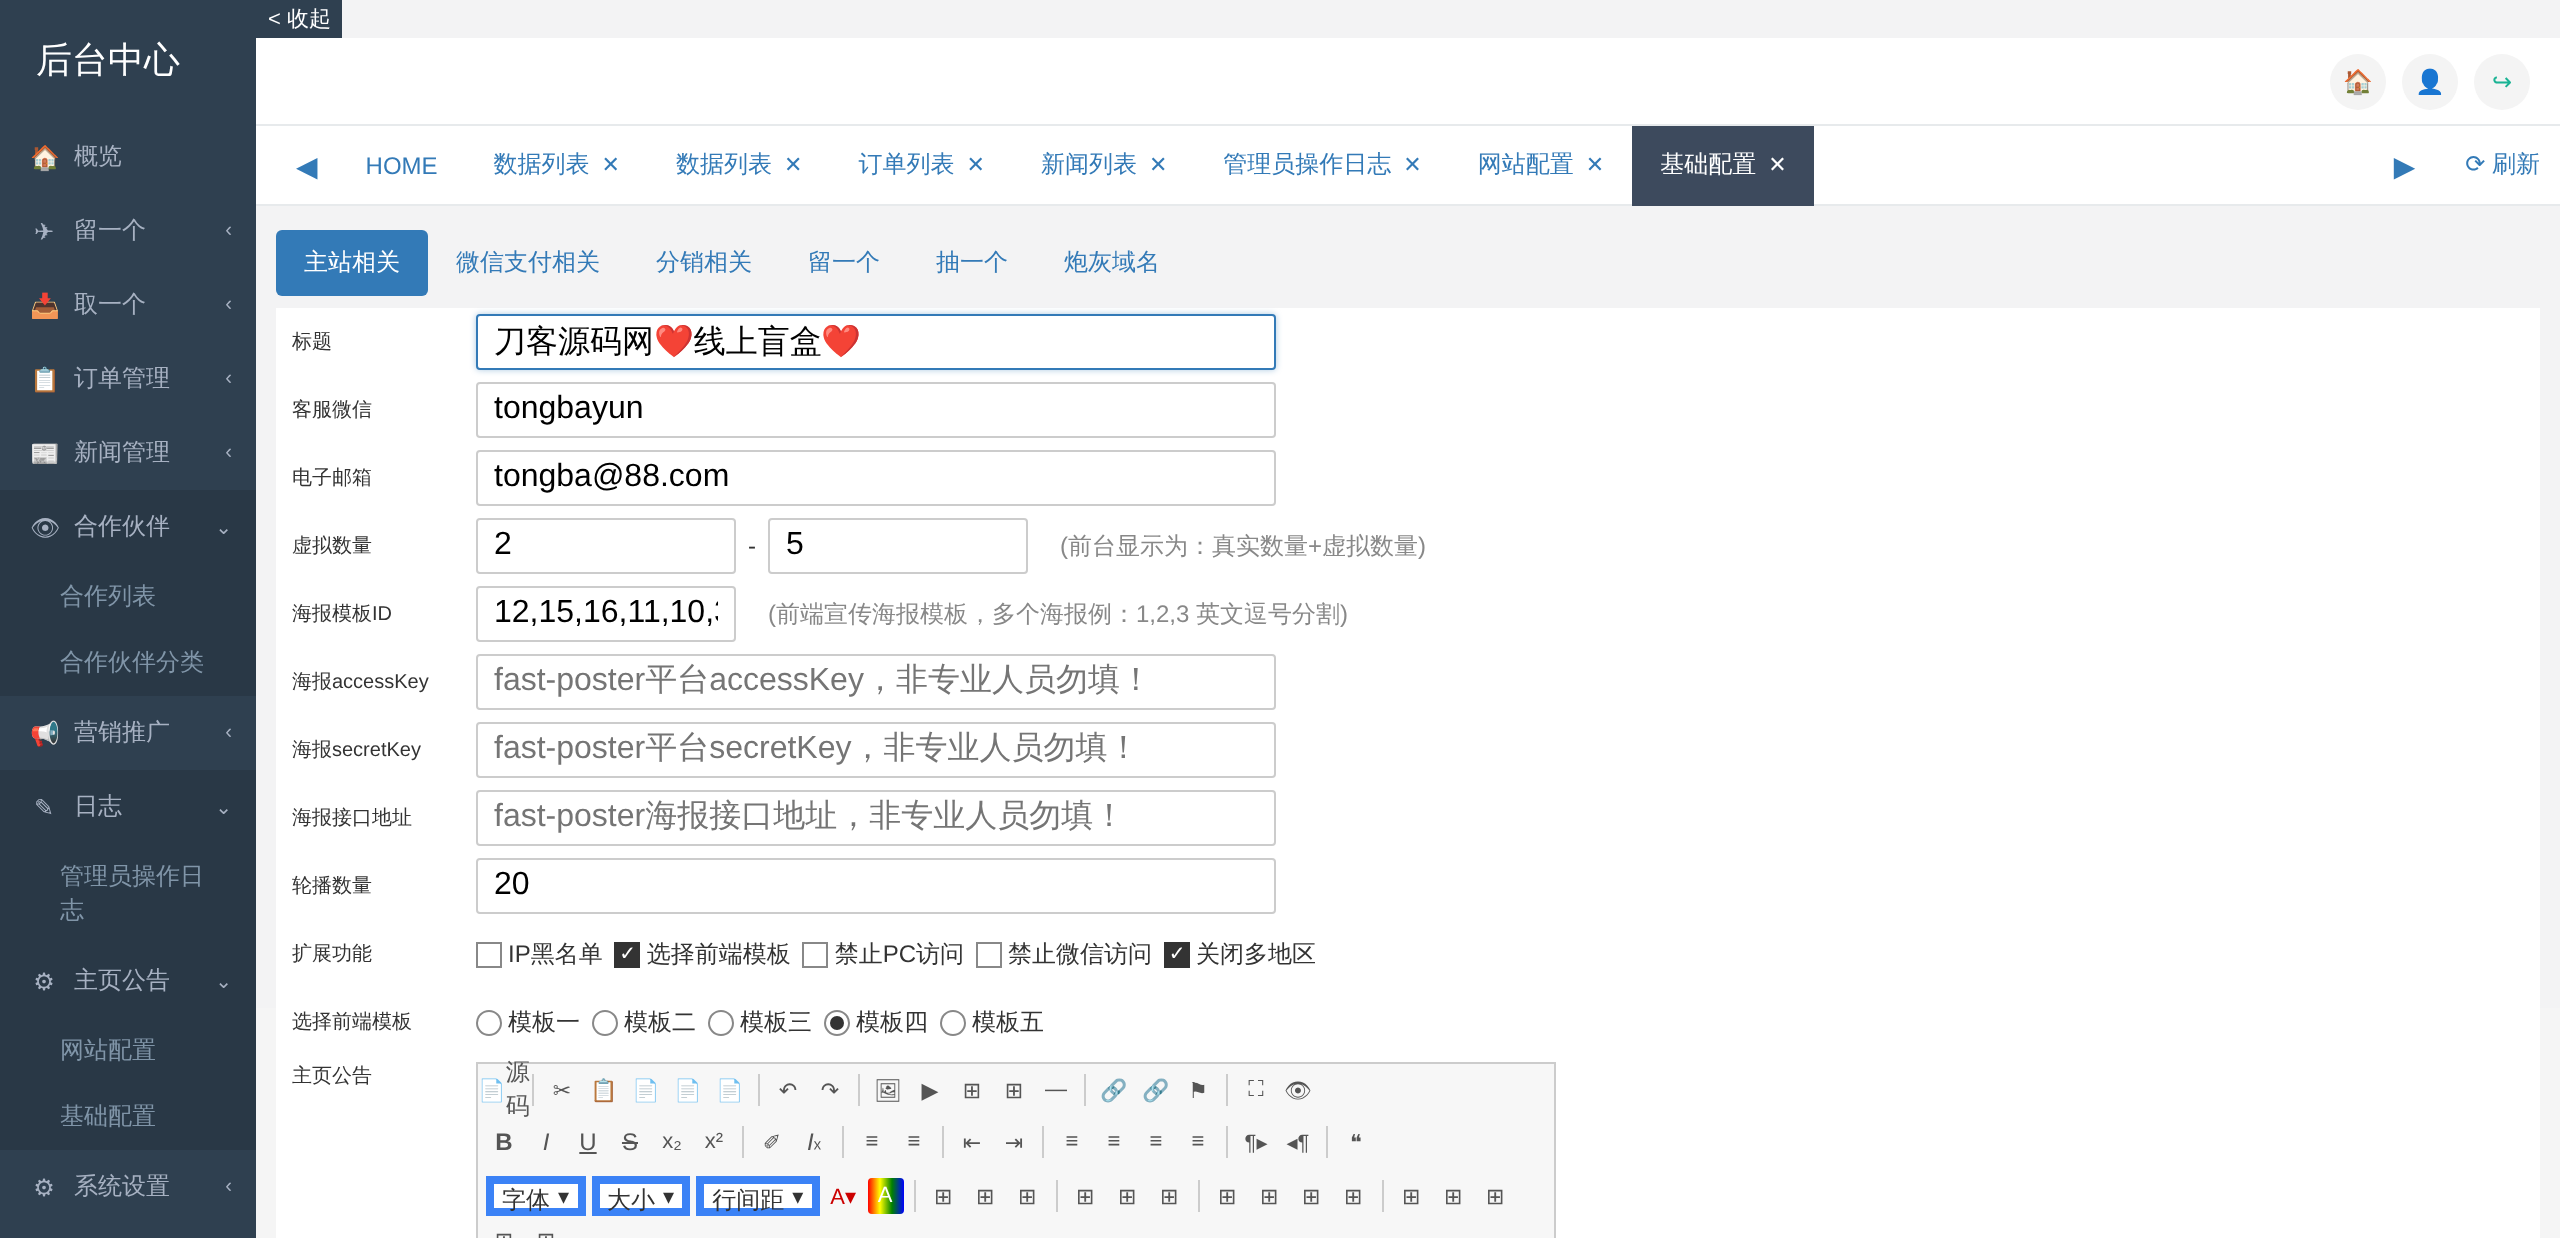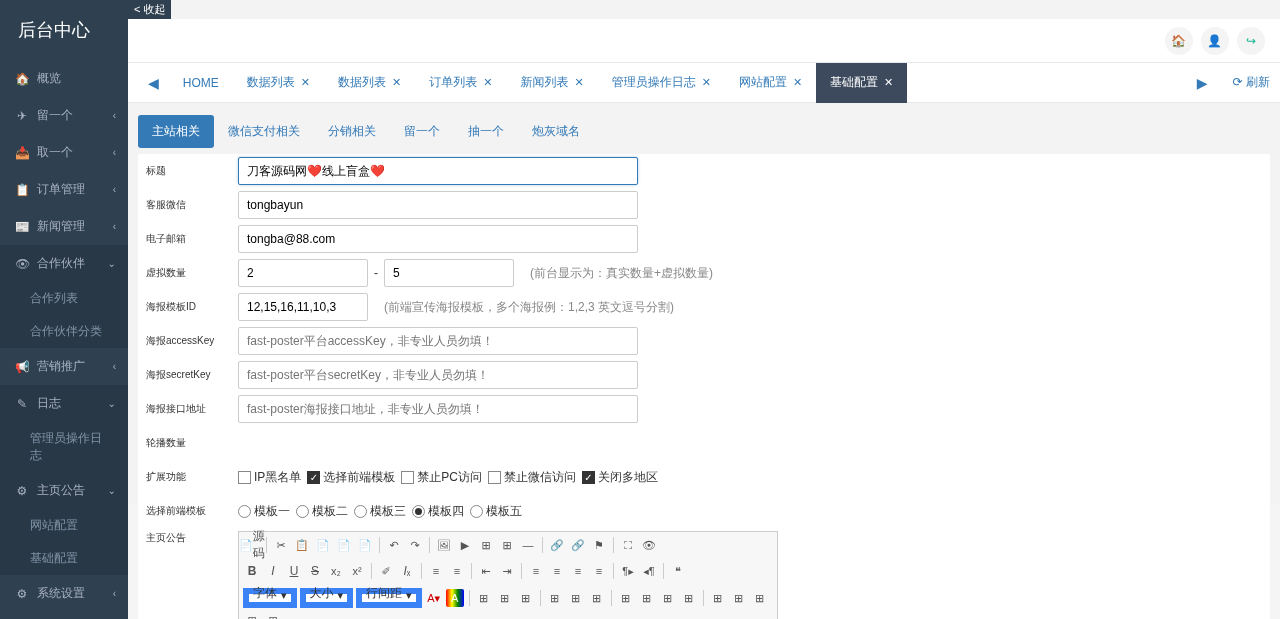--- a/index.html
+++ b/index.html
@@ -25,35 +25,35 @@
 .tab.active{background:#3d4a5d;color:#fff}
 .tab.active .x{color:#fff}
 .tabbar .right{display:flex;align-items:center;color:#337ab7;gap:15px}
 .subtabs{display:flex;gap:0;margin:12px 10px 0 10px}
 .subtab{padding:8px 14px;color:#337ab7;cursor:pointer}
 .subtab.active{background:#337ab7;color:#fff;border-radius:3px}
 .form{background:#fff;margin:6px 10px;padding:0}
 .row{display:flex;align-items:center;min-height:34px;padding:3px 0}
 .row .lbl{width:100px;padding-left:8px;color:#333;font-size:10px}
 .row .ctrl{flex:1;display:flex;align-items:center;gap:6px}
-.inp{height:28px;border:1px solid #ccc;padding:0 8px;border-radius:2px;font-size:12px;width:400px;background:#fff}
+.inp{height:28px;border:1px solid #ccc;padding:0 8px;border-radius:2px;font-size:16px;width:400px;background:#fff}
 .inp.focus{border-color:#337ab7;outline:none;box-shadow:0 0 3px rgba(51,122,183,0.4)}
 .inp.short{width:130px}
 .hint{color:#888;margin-left:10px}
 .chkrow{display:flex;gap:4px;align-items:center;flex-wrap:wrap}
 .chk{display:flex;align-items:center;gap:3px;cursor:pointer}
 .chk .box{width:13px;height:13px;border:1px solid #888;display:flex;align-items:center;justify-content:center;font-size:10px;color:#fff}
 .chk .box.checked{background:#333;border-color:#333}
 .chk .rad{width:13px;height:13px;border:1px solid #888;border-radius:50%;display:flex;align-items:center;justify-content:center}
 .chk .rad.checked::after{content:"";width:7px;height:7px;background:#333;border-radius:50%}
 .editor{border:1px solid #ccc;width:540px;margin-left:0}
 .editor-toolbar{background:#f7f7f7;border-bottom:1px solid #ccc;padding:4px;display:flex;flex-wrap:wrap;gap:3px;align-items:center}
 .editor-toolbar .tbtn{width:18px;height:18px;display:flex;align-items:center;justify-content:center;cursor:pointer;color:#555;font-size:11px;border-radius:2px}
 .editor-toolbar .sep{width:1px;height:16px;background:#ccc;margin:0 2px}
-.editor-toolbar .sel{height:20px;border:6px solid #3b82f6;font-size:11px;padding:0 4px;background:#fff;display:flex;align-items:flex-end;gap:4px;cursor:pointer}
+.editor-toolbar .sel{height:20px;border:4px solid #3b82f6;font-size:11px;padding:0 4px;background:#fff;display:flex;align-items:flex-start;gap:4px;cursor:pointer}
 </style>
 </head>
 <body>
 
 <div class="sidebar">
   <div class="sidebar-title">后台中心</div>
   <div id="menu">
       <div class="menu-item">
         <span class="mi-icon">🏠</span>
         <span>概览</span>
@@ -229,20 +229,23 @@
 
     <div class="row">
         <div class="lbl">海报接口地址</div>
       <div class="ctrl">
           <input class="inp" placeholder="fast-poster海报接口地址，非专业人员勿填！" style="">
         </div>
       </div>
 
     <div class="row">
         <div class="lbl">轮播数量</div>
+      <div class="ctrl">
+          <input class="inp" value="20" style="">
+        </div>
       </div>
 
     <div class="row">
         <div class="lbl">扩展功能</div>
       <div class="ctrl chkrow" id="ext-opts">
           <label class="chk">
             <span class="box"></span>
             <span>IP黑名单</span>
           </label>
           <label class="chk">

